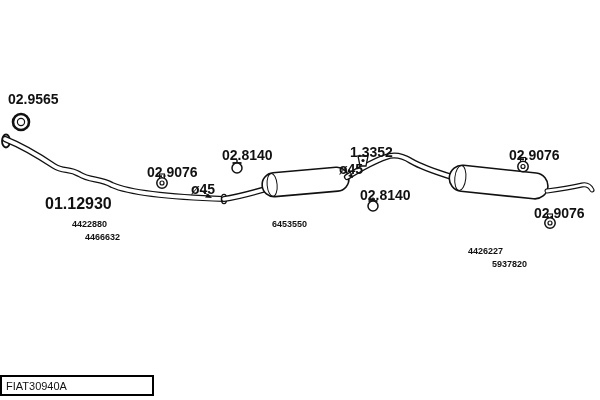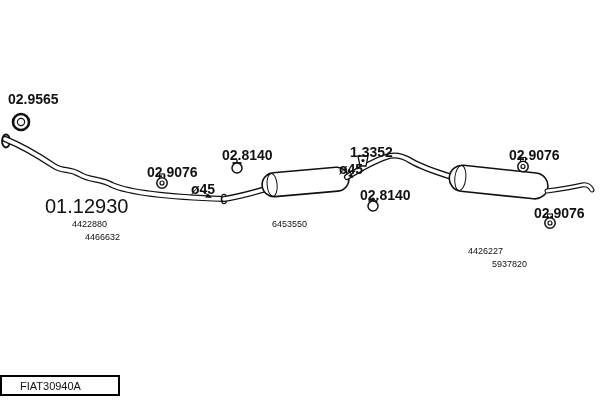--- a/index.html
+++ b/index.html
@@ -4,26 +4,26 @@
 <style>
   html,body{margin:0;padding:0;}
   body{
     width:600px;height:400px;background:#ffffff;position:relative;overflow:hidden;
     font-family:"Liberation Sans",sans-serif;color:#111;
   }
   .stage{position:absolute;left:0;top:0;width:600px;height:400px;}
   svg.draw{position:absolute;left:0;top:0;}
   .lbl{position:absolute;white-space:nowrap;line-height:1;}
   .lbl-sm{font-size:14px;font-weight:bold;}
-  .lbl-lg{font-size:20px;font-weight:normal;}
-  .lbl-ref{font-size:9px;font-weight:normal;}
+  .lbl-lg{font-size:16px;font-weight:bold;}
+  .lbl-ref{font-size:9px;font-weight:bold;}
   .footer-box{
-    position:absolute;left:0;top:375px;width:120px;height:21px;
+    position:absolute;left:0;top:375px;width:154px;height:21px;
     border:2px solid #000;box-sizing:border-box;background:#fff;
-    display:flex;align-items:center;padding-left:18px;font-size:11px;
+    display:flex;align-items:center;padding-left:4px;font-size:11px;
   }
   
   .to{fill:none;stroke:#111;stroke-width:6.2;stroke-linecap:round;}
   .ti{fill:none;stroke:#fff;stroke-width:3.6;stroke-linecap:round;}
   .to2{fill:none;stroke:#111;stroke-width:5;stroke-linecap:round;}
   .ti2{fill:none;stroke:#fff;stroke-width:2.8;stroke-linecap:round;}
   .part{fill:#fff;stroke:#111;stroke-width:1.6;}
   .thin{fill:none;stroke:#111;stroke-width:1;}
 </style>
 </head>

